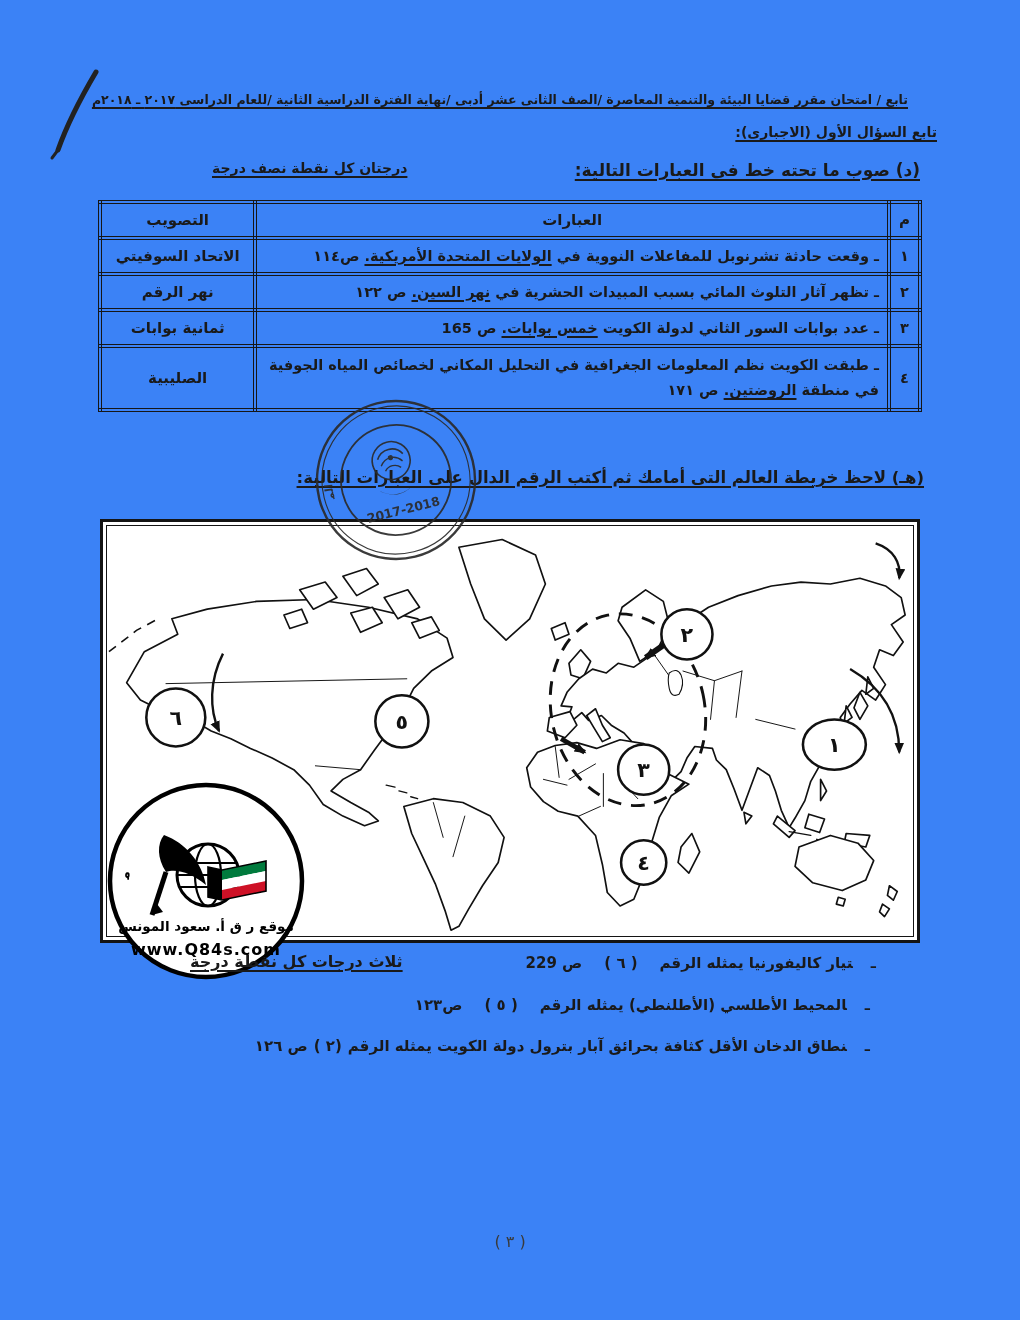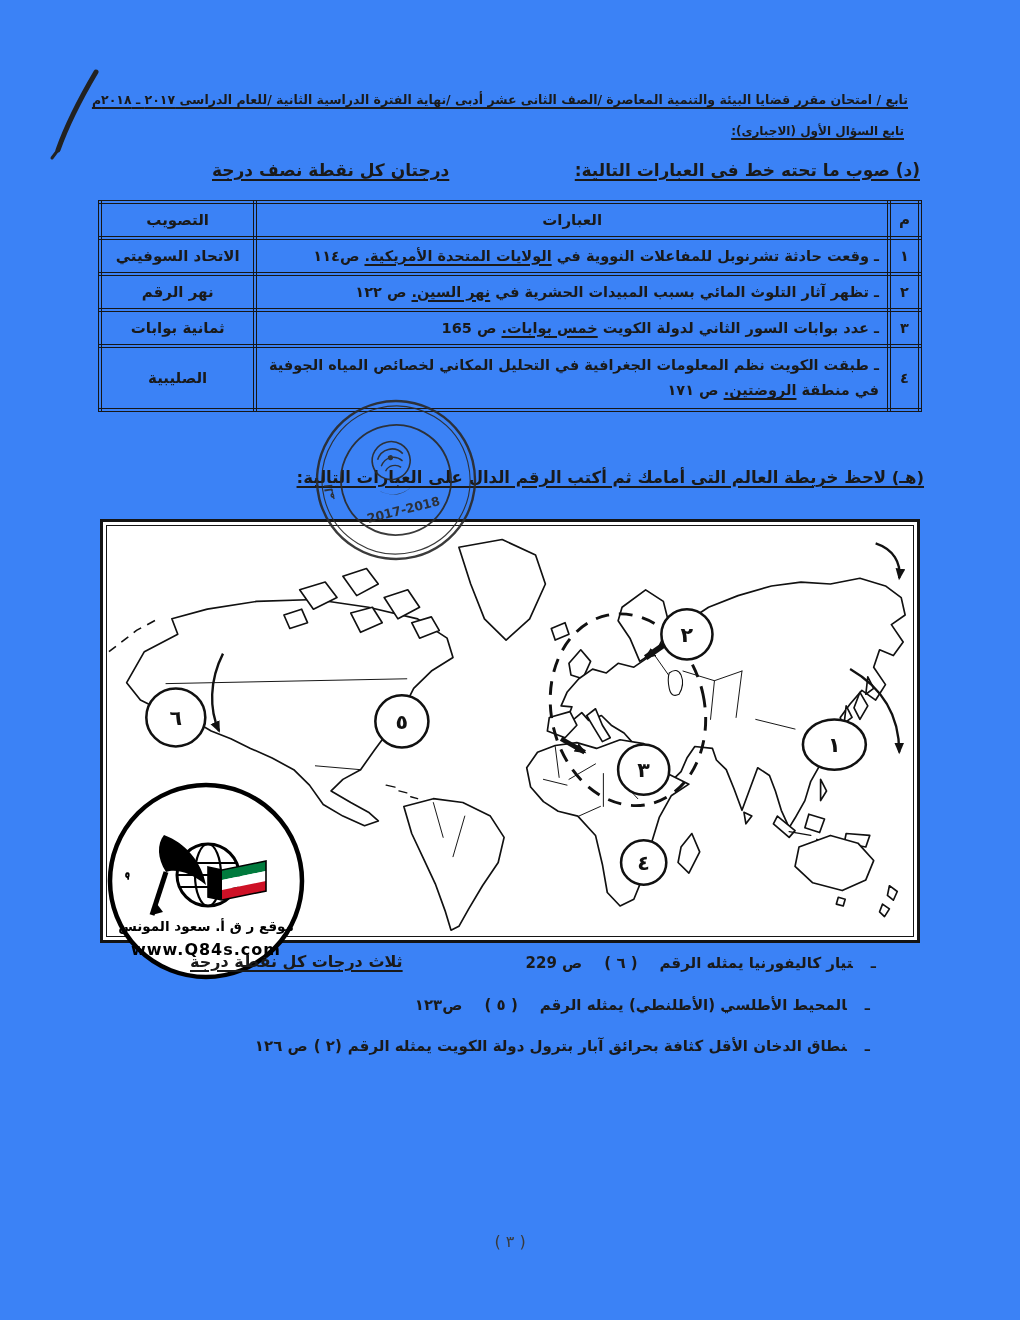--- a/index.html
+++ b/index.html
@@ -5,23 +5,23 @@
   * { margin:0; padding:0; box-sizing:border-box; }
   body { background:#fff; font-family:"DejaVu Sans", sans-serif; }
   .page { position:relative; width:1020px; height:1320px; background:#3b82f6; overflow:hidden;
           color:#1a1a1a; direction:rtl; }
   .abs { position:absolute; }
   .b { font-weight:700; }
   .u { text-decoration:underline; text-decoration-thickness:1.5px; text-underline-offset:3px; }
 
   
   .hdr1 { top:92px; left:112px; width:796px; font-size:12.5px; text-align:center; white-space:nowrap; }
-  .hdr2 { top:124px; right:116px; font-size:12px; }
+  .hdr2 { top:124px; right:83px; font-size:14px; }
   .qd   { top:160px; right:100px; font-size:17px; }
-  .qd-pts { top:160px; left:212px; font-size:17px; }
+  .qd-pts { top:160px; left:212px; font-size:14px; }
 
   
   table.corr { position:absolute; top:200px; right:98px; width:824px; border-collapse:collapse;
                font-size:14.5px; font-weight:700; }
   table.corr td, table.corr th { border:4px double #161616; padding:3px 8px; vertical-align:middle; }
   .col-num { width:28px; text-align:center; }
   .col-st  { width:640px; text-align:right; line-height:1.75; }
   .col-cr  { width:156px; text-align:center; font-size:15px;border-radius:13px; }
   table.corr th { text-align:center; font-size:15px; height:30px; }
   table.corr td.col-st { height:36px; }

